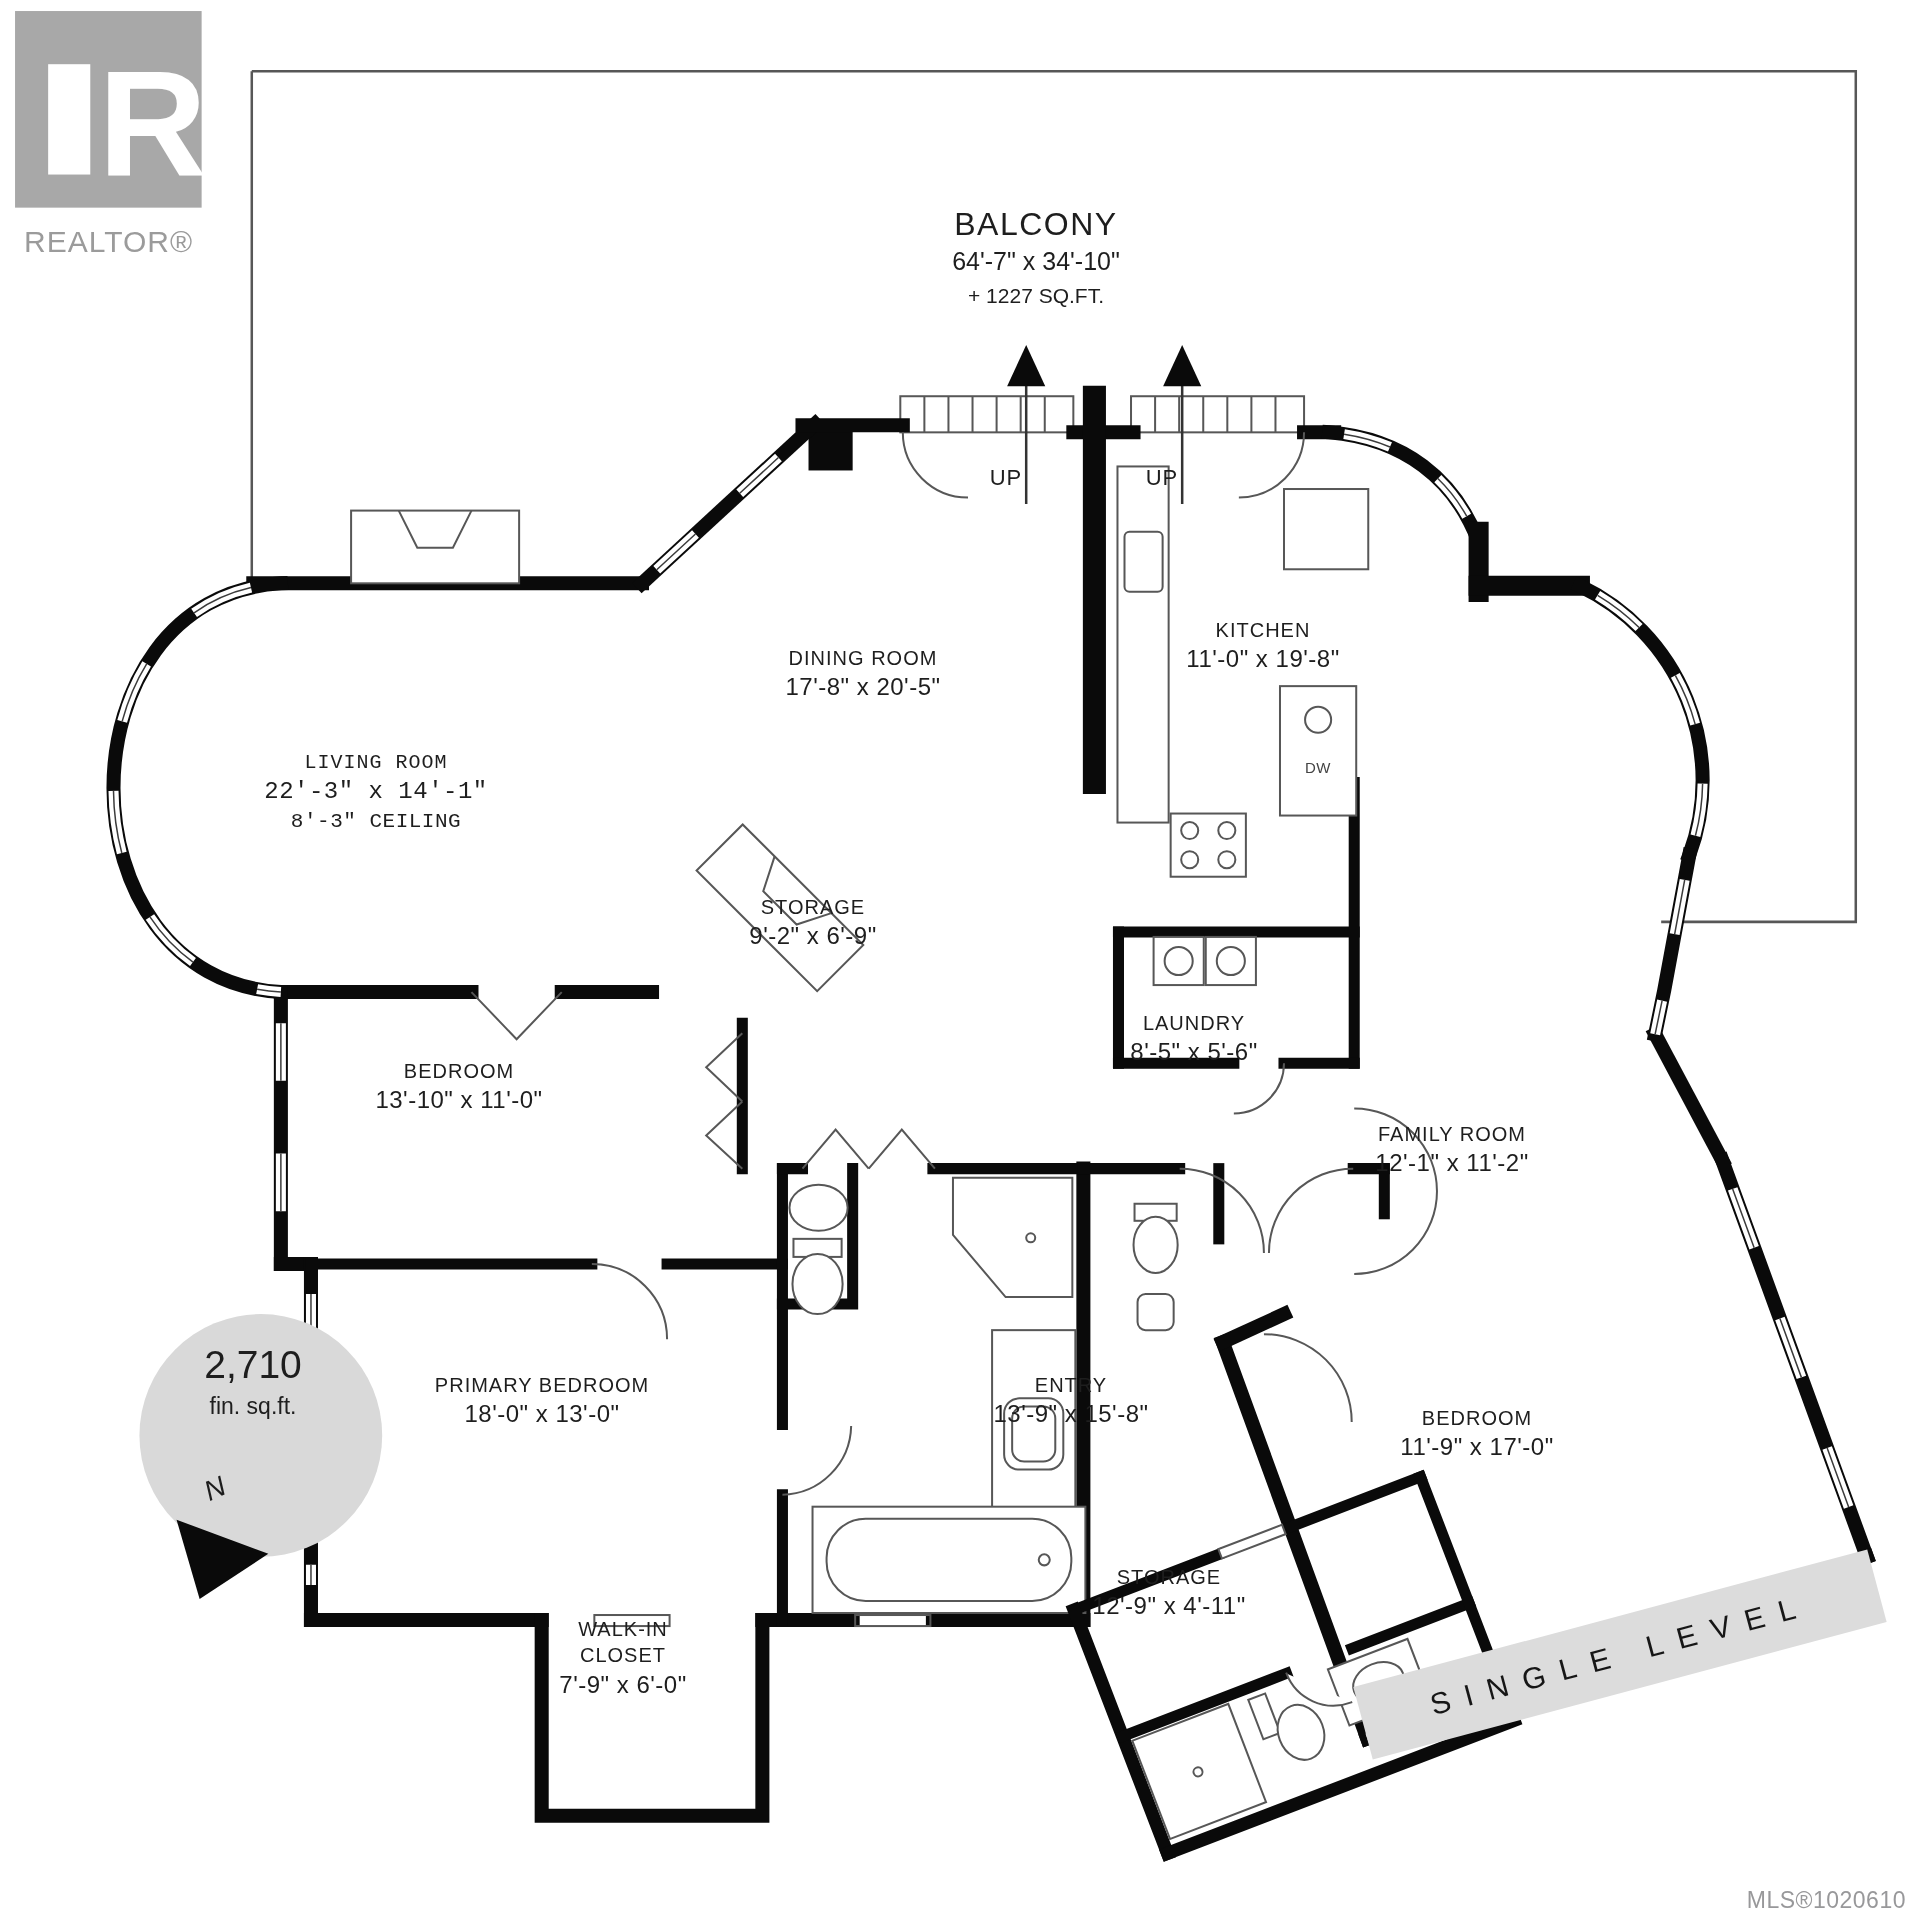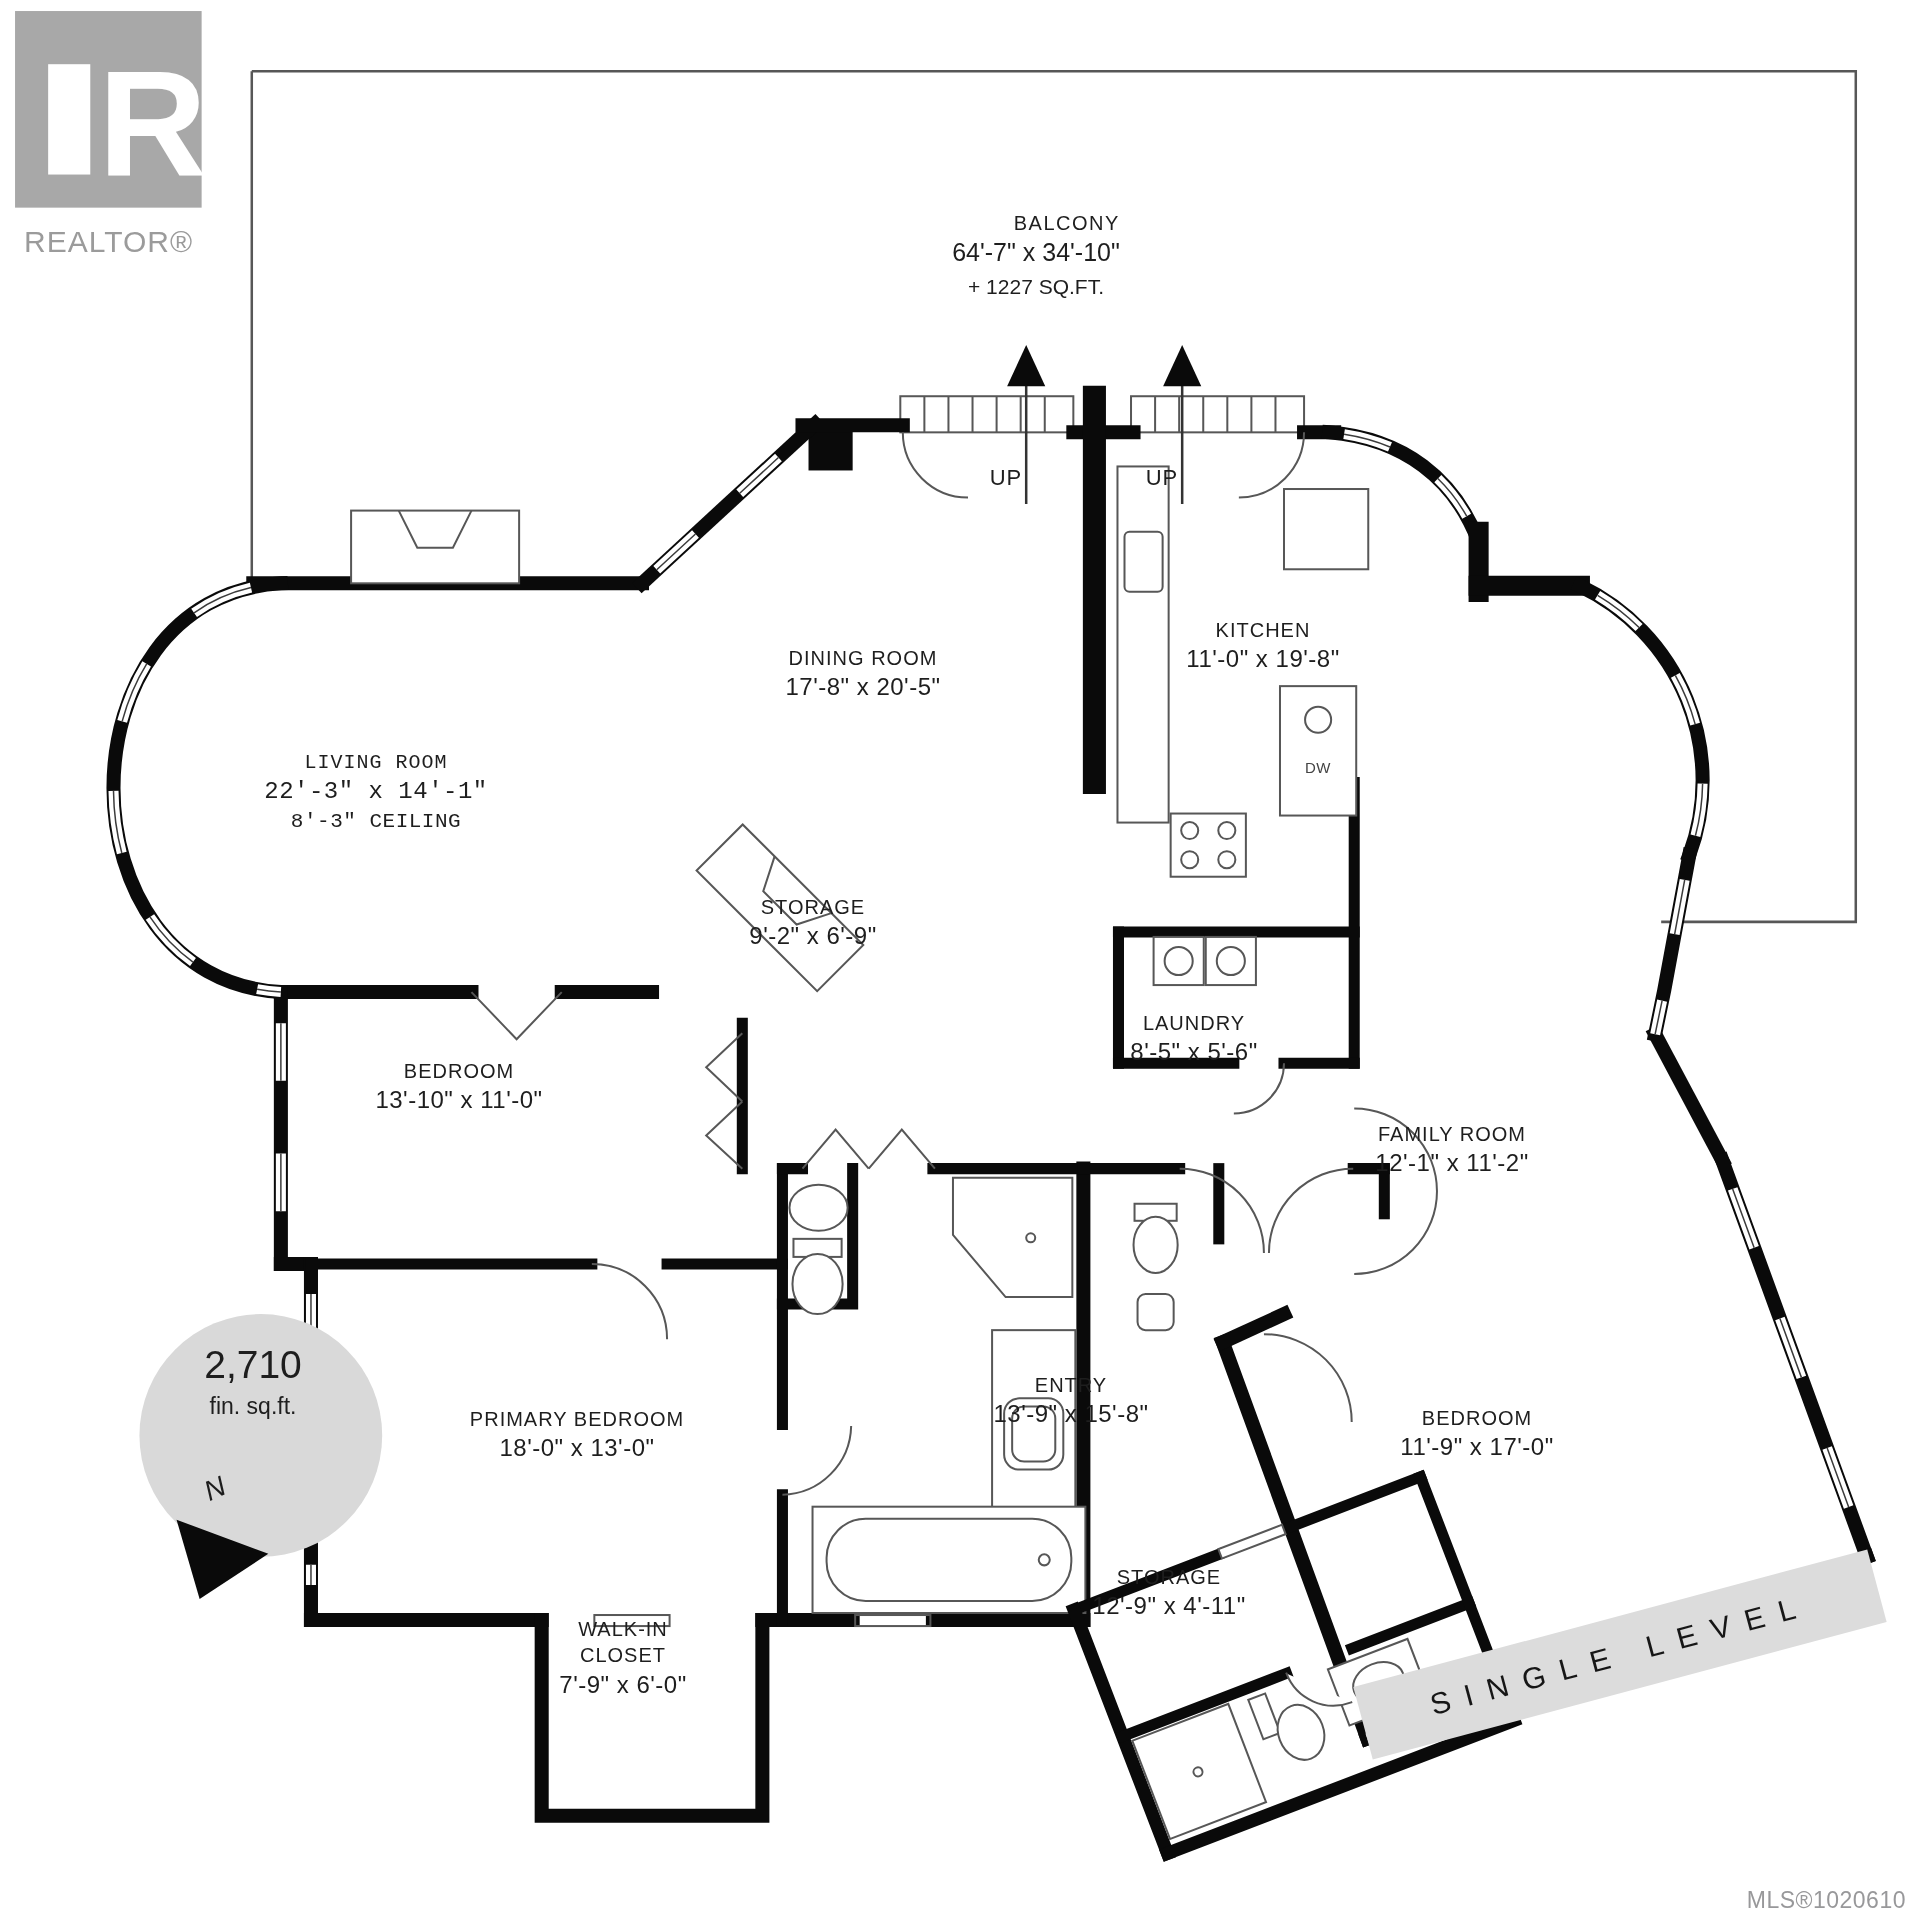--- a/index.html
+++ b/index.html
@@ -5,21 +5,21 @@
   html,body{margin:0;padding:0;background:#ffffff;}
   body{width:1926px;height:1926px;overflow:hidden;
        font-family:"Liberation Sans", sans-serif;color:#1d1d1d;}
   .canvas{position:relative;width:1926px;height:1926px;background:#fff;}
   svg.plan{position:absolute;left:0;top:0;}
   .lbl{position:absolute;transform:translate(-50%,-50%);text-align:center;white-space:nowrap;
        color:#1e1e1e;line-height:1.32;}
   .room-name{display:block;font-size:20px;letter-spacing:1px;}
   .room-dims{display:block;font-size:24px;letter-spacing:0.5px;}
   .room-note{display:block;font-size:21px;letter-spacing:0.5px;}
-  .balcony-name{display:block;font-size:20px;letter-spacing:1.5px;text-align:right;}
+  .balcony-name{display:block;font-size:32px;letter-spacing:1.5px;}
   .balcony-dims{display:block;font-size:25px;}
   .balcony-extra{display:block;font-size:21px;margin-top:4px;}
   .up{font-size:22px;letter-spacing:1px;}
   .area-value{display:block;font-size:39px;}
   .area-unit{display:block;font-size:23px;margin-top:1px;}
   .north{position:absolute;font-size:28px;font-style:italic;transform:translate(-50%,-50%) rotate(-24deg);}
   .wordmark{position:absolute;left:15px;top:225px;width:187px;text-align:center;
             font-size:30px;letter-spacing:1px;color:#9b9b9b;}
   .banner{position:absolute;left:1354px;top:1617px;width:532px;height:75px;
           background:#dcdcdc;transform:rotate(-15deg);
@@ -251,21 +251,21 @@
   <div class="lbl" style="left:1452px;top:1150px;">
     <span class="room-name">FAMILY ROOM</span>
     <span class="room-dims">12'-1" x 11'-2"</span>
   </div>
 
   <div class="lbl" style="left:459px;top:1087px;">
     <span class="room-name">BEDROOM</span>
     <span class="room-dims">13'-10" x 11'-0"</span>
   </div>
 
-  <div class="lbl" style="left:542px;top:1435px;margin-left:35px;">
+  <div class="lbl" style="left:542px;top:1401px;">
     <span class="room-name">PRIMARY BEDROOM</span>
     <span class="room-dims">18'-0" x 13'-0"</span>
   </div>
 
   <div class="lbl" style="left:1071px;top:1401px;">
     <span class="room-name">ENTRY</span>
     <span class="room-dims">13'-9" x 15'-8"</span>
   </div>
 
   <div class="lbl" style="left:1477px;top:1434px;">

